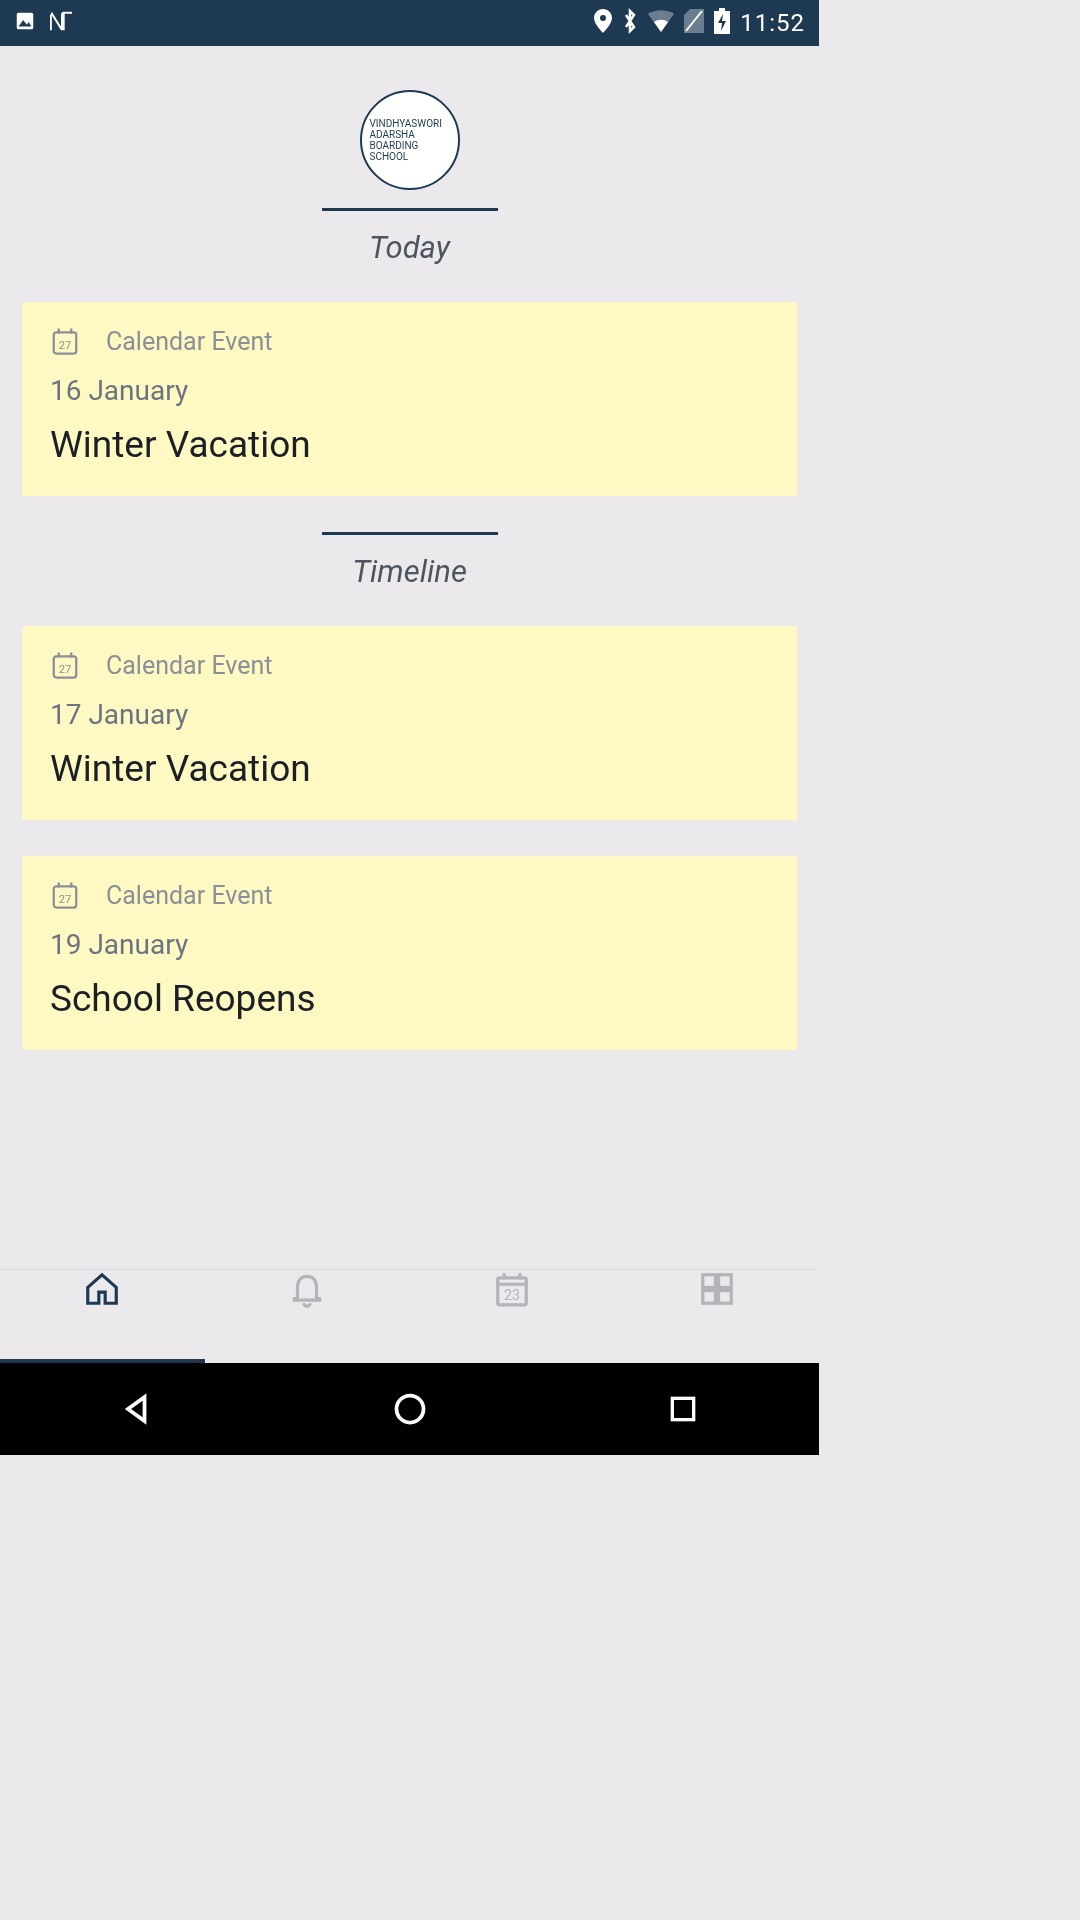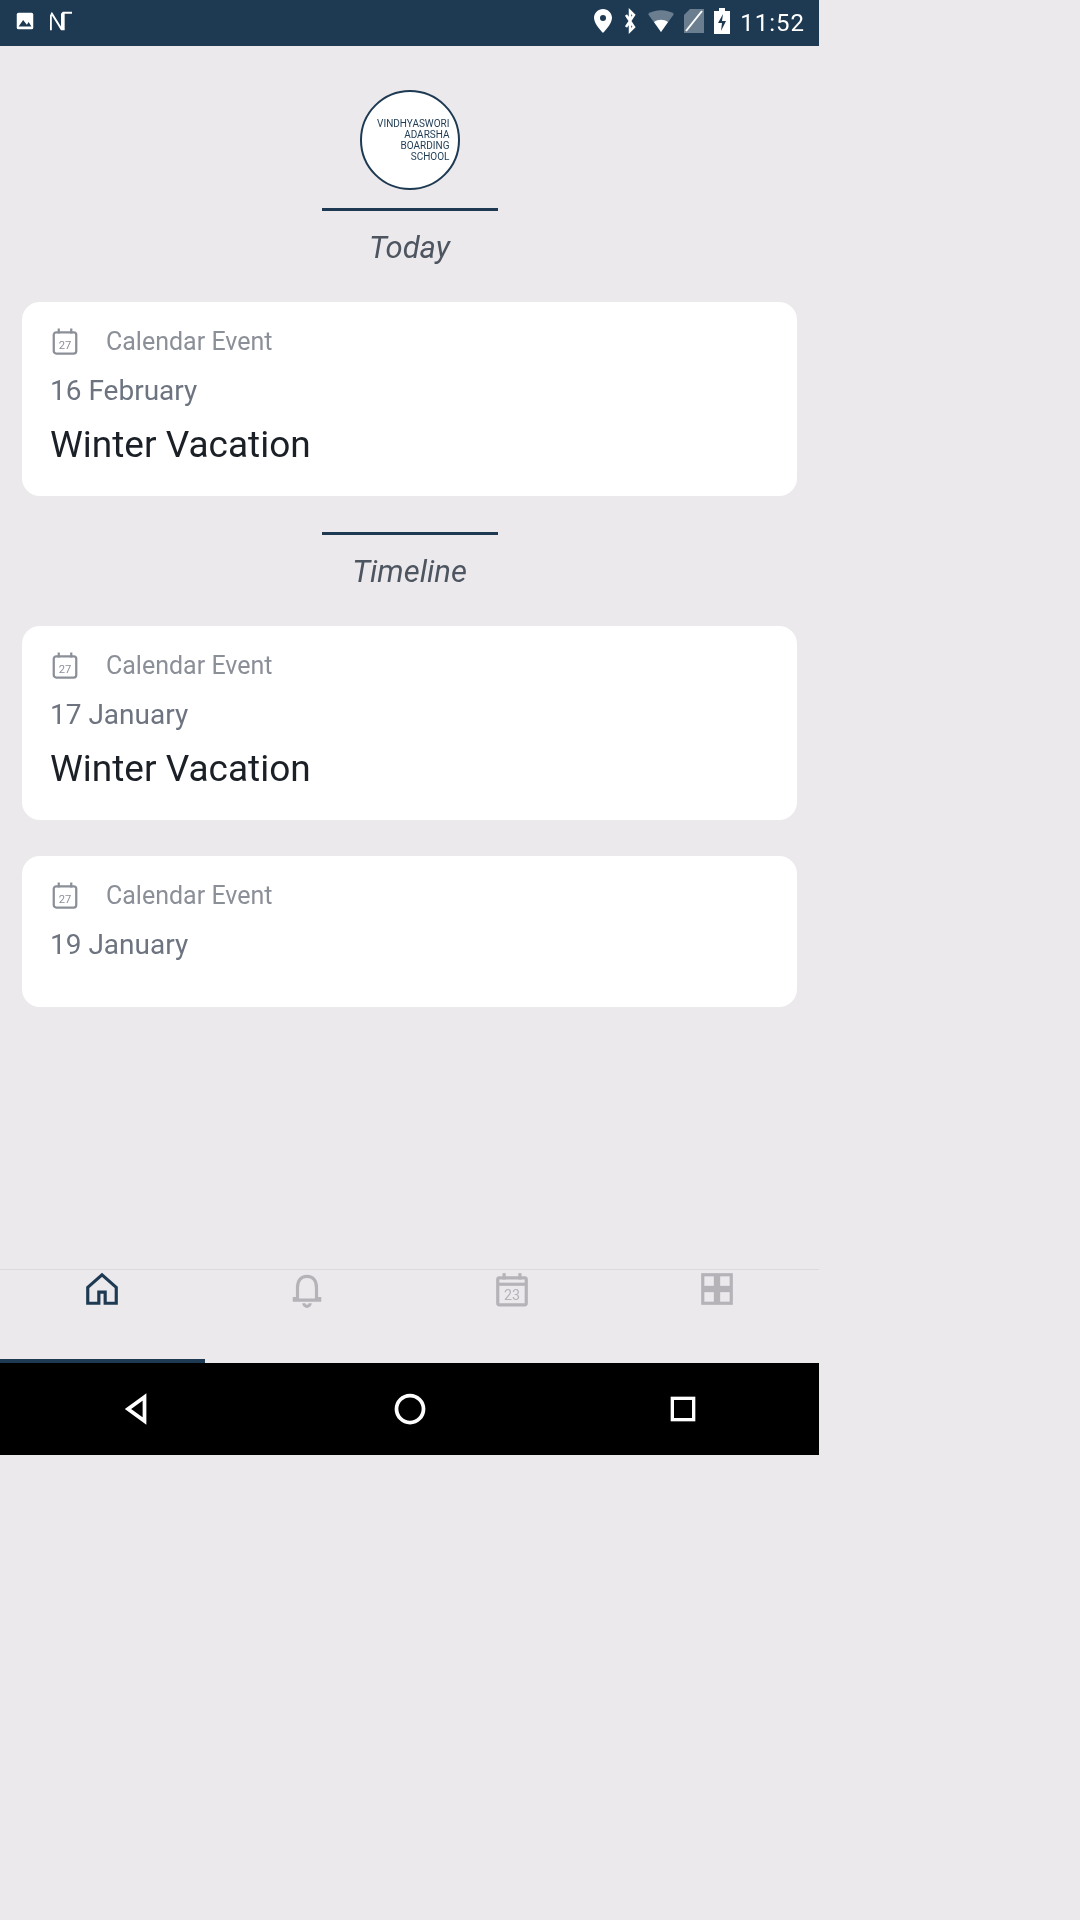--- a/index.html
+++ b/index.html
@@ -3,25 +3,25 @@
 <meta charset="utf-8">
 <style>
 * { margin:0; padding:0; box-sizing:border-box; font-family:-apple-system,BlinkMacSystemFont,"Segoe UI",Roboto,sans-serif; }
 body { width:819px; height:1455px; background:#ece9ed; display:flex; flex-direction:column; }
 .status-bar { height:46px; background:#1d3a52; display:flex; align-items:center; justify-content:space-between; padding:0 14px; color:#fff; }
 .status-left { display:flex; gap:12px; align-items:center; }
 .status-right { display:flex; gap:10px; align-items:center; }
 .status-time { font-size:24px; font-weight:400; letter-spacing:1px; }
 .content { flex:1; overflow-y:auto; padding:0 22px; }
 .logo-wrap { display:flex; justify-content:center; margin-top:44px; }
-.logo { width:100px; height:100px; border-radius:50%; background:#fff; display:flex; align-items:center; justify-content:center; font-size:10px; color:#1d3a52; border:2px solid #1d3a52; text-align:right; padding:8px; line-height:1.1; }
+.logo { width:100px; height:100px; border-radius:50%; background:#fff; display:flex; align-items:center; justify-content:center; font-size:10px; color:#1d3a52; border:2px solid #1d3a52; text-align:left; padding:8px; line-height:1.1; }
 .section-head { display:flex; flex-direction:column; align-items:center; margin-top:18px; margin-bottom:36px; }
 .section-line { width:176px; height:3px; background:#1d3a52; margin-bottom:18px; }
 .section-title { font-size:31px; color:#4d5560; font-weight:400;font-style:italic; }
-.card { background:#ffffff; border-radius:18px; padding:24px 28px 30px; margin-bottom:36px; }
+.card { background:#fef9c3; border-radius:2px; padding:24px 28px 30px; margin-bottom:36px; }
 .card-row { display:flex; align-items:center; gap:26px; margin-bottom:18px; }
 .event-type { font-size:25px; color:#8b8f98; }
 .event-date { font-size:28px; color:#6d7480; margin-bottom:16px; }
 .event-title { font-size:37px; color:#1b1f26; }
 .cal-icon { width:30px; height:30px; }
 .cal-icon svg { width:100%; height:100%; }
 
 .bottom-nav { height:94px; background:#ece9ed; border-top:1px solid #dcd9df; display:flex; }
 .nav-item { flex:1; display:flex; justify-content:center; position:relative; }
 .nav-item.active::after { content:""; position:absolute; bottom:0; left:0; right:0; height:4px; background:#1d3a52; }
@@ -83,21 +83,21 @@
   <div class="card">
     <div class="card-row">
       <span class="cal-icon"><svg viewBox="0 0 24 24" fill="none" stroke="#8b8f98" stroke-width="1.8">
             <rect x="3" y="5" width="18" height="17" rx="2"></rect>
             <line x1="7" y1="2" x2="7" y2="6"></line>
             <line x1="17" y1="2" x2="17" y2="6"></line>
             <text x="12" y="18" font-size="9" text-anchor="middle" fill="#8b8f98" stroke="none">27</text>
           </svg></span>
       <span class="event-type">Calendar Event</span>
     </div>
-    <div class="event-date">16 February</div>
+    <div class="event-date">16 January</div>
     <div class="event-title">Winter Vacation</div>
   </div>
 
   <div class="section-head">
     <div class="section-line"></div>
     <div class="section-title">Timeline</div>
   </div>
 
   <div class="card">
     <div class="card-row">
@@ -117,20 +117,21 @@
     <div class="card-row">
       <span class="cal-icon"><svg viewBox="0 0 24 24" fill="none" stroke="#8b8f98" stroke-width="1.8">
             <rect x="3" y="5" width="18" height="17" rx="2"></rect>
             <line x1="7" y1="2" x2="7" y2="6"></line>
             <line x1="17" y1="2" x2="17" y2="6"></line>
             <text x="12" y="18" font-size="9" text-anchor="middle" fill="#8b8f98" stroke="none">27</text>
           </svg></span>
       <span class="event-type">Calendar Event</span>
     </div>
     <div class="event-date">19 January</div>
+    <div class="event-title">School Reopens</div>
   </div>
 
 </div>
 
 <div class="bottom-nav">
   <div class="nav-item active">
     <svg viewBox="0 0 24 24" fill="none" stroke-width="2">
         <path d="M3 11 L12 3 L21 11 L21 21 L14 21 L14 14 L10 14 L10 21 L3 21 Z"></path>
       </svg>
   </div>

